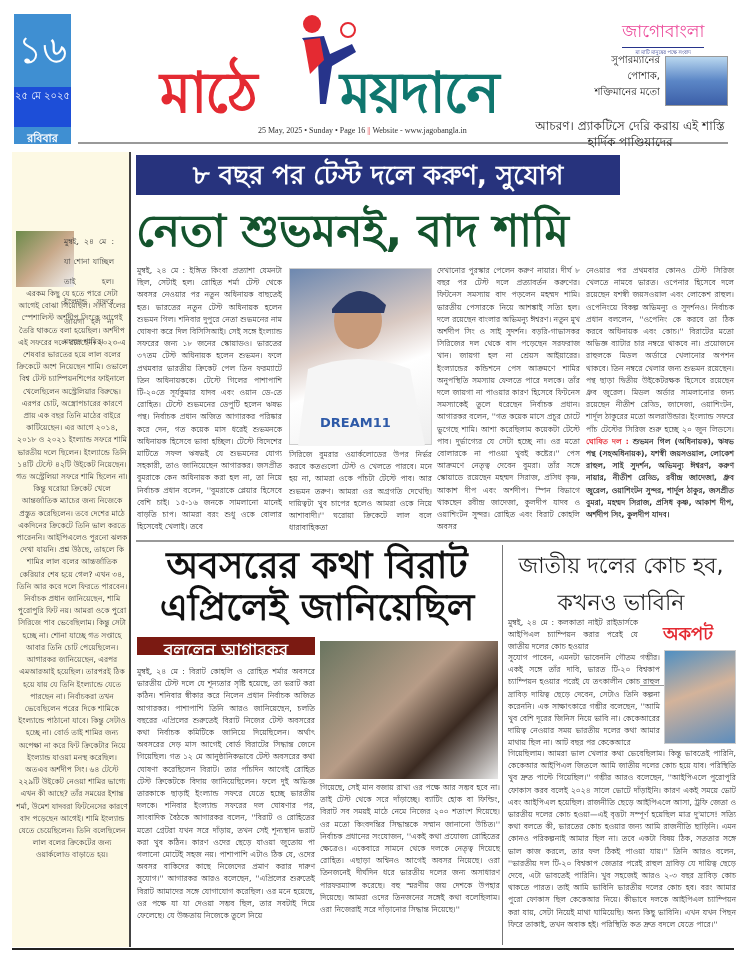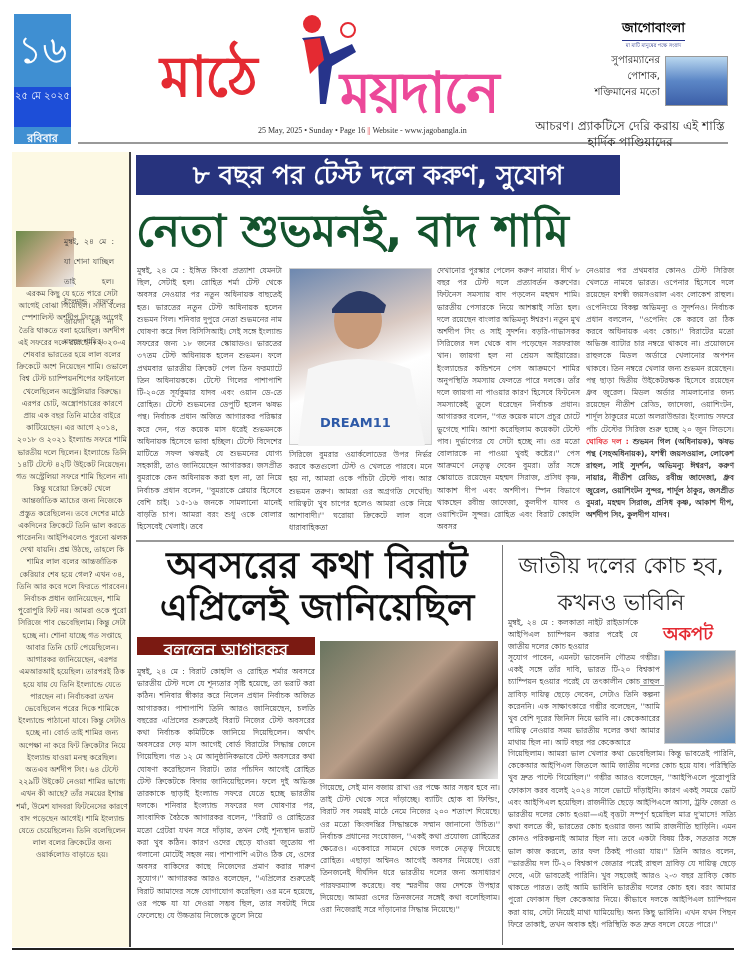--- a/index.html
+++ b/index.html
@@ -4,28 +4,28 @@
 <style>
 *{box-sizing:border-box;margin:0;padding:0}
 body{width:750px;height:962px;background:#fff;font-family:"DejaVu Sans",sans-serif;color:#222;position:relative;overflow:hidden}
 .abs{position:absolute}
 
 #datebox{left:14px;top:14px;width:57px;height:130px;background:#3f8fd2;color:#fff;text-align:center}
 #datebox .pg{font-size:38px;line-height:60px;height:73px;padding-top:6px;font-family:"DejaVu Serif",serif}
 #datebox .dt{background:#1d4ed8;font-size:10px;line-height:16px;padding:1px 0;height:40px}
 #datebox .day{font-size:11px;line-height:24px;font-weight:bold}
 #logo{left:160px;top:12px;width:385px;height:120px}
-#logo .t1{position:absolute;left:0;top:22px;font-size:56px;font-weight:bold;color:#e42a32;font-family:"DejaVu Serif",serif;letter-spacing:-2px}
-#logo .t2{position:absolute;left:180px;top:38px;font-size:56px;font-weight:bold;color:#ec4899;font-family:"DejaVu Serif",serif;letter-spacing:-2px}
+#logo .t1{position:absolute;left:0;top:38px;font-size:56px;font-weight:bold;color:#e42a32;font-family:"DejaVu Serif",serif;letter-spacing:-2px}
+#logo .t2{position:absolute;left:180px;top:38px;font-size:56px;font-weight:bold;color:#0f766e;font-family:"DejaVu Serif",serif;letter-spacing:-2px}
 #logo .fig{position:absolute;left:130px;top:2px;width:70px;height:100px}
 #dateline{left:258px;top:126px;font-size:8px;font-family:"Liberation Serif",serif;color:#333}
 #dateline .sep{color:#e42a32}
 #rule1{left:78px;top:142px;width:650px;height:2px;background:#999}
 #jago{left:622px;top:18px;text-align:center}
-#jago .brand{font-size:13px;font-weight:bold;color:#000000;font-family:"DejaVu Serif",serif}
+#jago .brand{font-size:17px;font-weight:normal;color:#ec4899;font-family:"DejaVu Serif",serif}
 #jago .tag{font-size:5px;color:#27348b;border-top:1px solid #27348b;margin-top:1px;padding-top:1px}
 #teaser{left:590px;top:52px;width:140px}
 #teaser .txt{position:absolute;left:0;top:0;width:70px;text-align:right;font-size:10px;line-height:16px;color:#222}
 #teaser .img{position:absolute;left:75px;top:4px;width:63px;height:50px;background:linear-gradient(#b9d7ef,#5b86c6 50%,#3c5fa8);border:1px solid #999}
 #teaser .txt2{position:absolute;left:-60px;top:66px;width:200px;text-align:center;font-size:12px;line-height:16px}
 
 #sidebar{left:12px;top:152px;width:117px;height:795px;background:#fdf9e4}
 #sidebar h2{font-size:20px;line-height:24px;font-weight:normal;padding:4px 4px;color:#222;font-family:"DejaVu Sans",sans-serif}
 #sidebar .photo{position:absolute;left:4px;top:79px;width:58px;height:56px;background:linear-gradient(135deg,#6c8b4a,#c8a98a 50%,#f0f0f0);}
 #sidebar .lead{position:absolute;left:52px;top:80px;width:50px;font-size:7.5px;line-height:20px}

